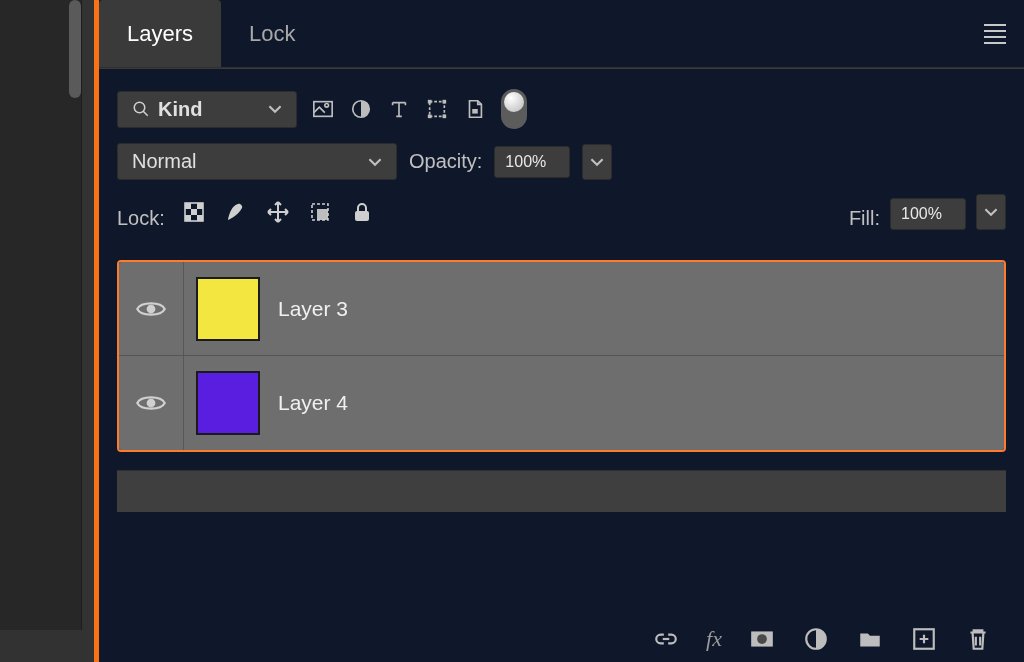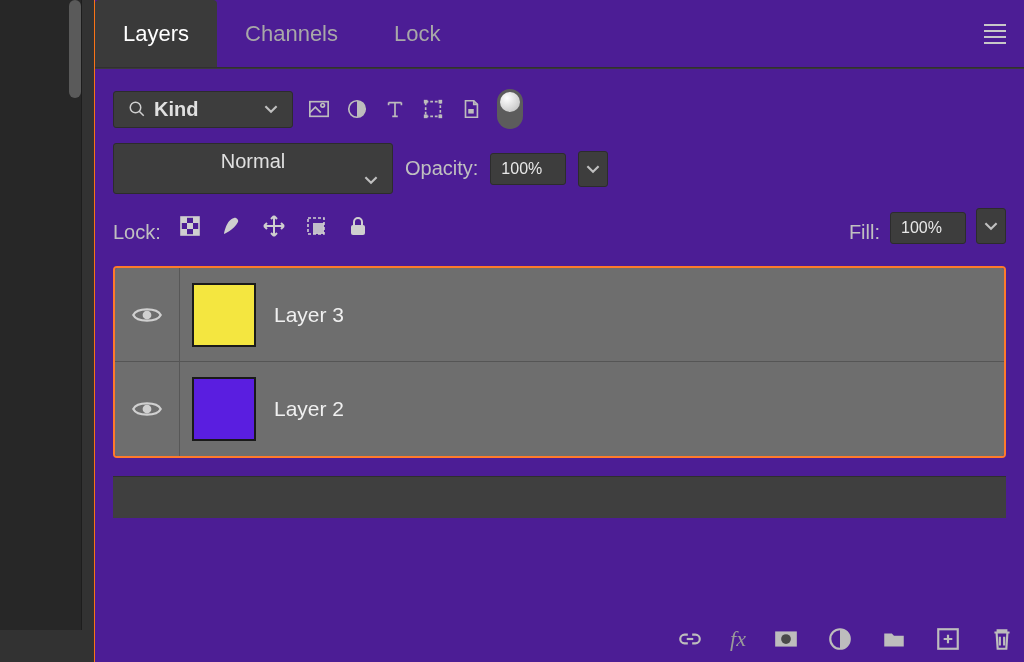--- a/index.html
+++ b/index.html
@@ -31,23 +31,23 @@
     position: absolute;
     right: 0;
     top: 0;
     width: 12px;
     height: 98px;
     background: #5a5a5a;
     border-radius: 6px;
   }
   .panel {
     flex: 1;
-    background: #4c1d95;
+    background: #0f172a;
     position: relative;
-    border-left: 1px solid #f97316;
+    border-left: 5px solid #f97316;
   }
   .tabs {
     display: flex;
     align-items: center;
     height: 68px;
     border-bottom: 1px solid #303030;
     padding-right: 18px;
   }
   .tab {
     height: 100%;
@@ -132,21 +132,20 @@
   .select {
     display: flex;
     align-items: center;
     background: #3d3d3d;
     border: 1px solid #2c2c2c;
     border-radius: 3px;
     padding: 6px 14px;
     font-size: 20px;
     color: #e0e0e0;
     cursor: pointer;
-    flex-direction: column;
   }
   .select.blend { width: 280px; }
   .select .chev { margin-left: auto; }
   .label { font-size: 20px; color: #c0c0c0; }
   .num-input {
     background: #3d3d3d;
     border: 1px solid #2c2c2c;
     border-radius: 3px;
     padding: 6px 10px;
     font-size: 16px;
@@ -182,21 +181,21 @@
     color: #cfcfcf;
   }
   .lock-icon svg { width: 24px; height: 24px; }
   .fill-group {
     margin-left: auto;
     display: flex;
     align-items: flex-end;
     gap: 10px;
   }
   .layers-box {
-    margin: 8px 18px;
+    margin: 16px 18px;
     border: 2px solid #ff7a2b;
     border-radius: 4px;
     overflow: hidden;
   }
   .layer-row {
     display: flex;
     align-items: center;
     height: 94px;
     background: #696969;
     border-bottom: 1px solid #555;
@@ -230,21 +229,21 @@
   .layer-row.selected { background: #6e6e6e; }
   .empty-row {
     height: 42px;
     background: #3f3f3f;
     margin: 18px 18px 0 18px;
     border-top: 1px solid #2f2f2f;
   }
   .footer {
     position: absolute;
     bottom: 10px;
-    right: 8px;
+    right: 32px;
     display: flex;
     align-items: center;
     gap: 26px;
   }
   .footer .ficon {
     width: 28px;
     height: 26px;
     display: flex;
     align-items: center;
     justify-content: center;
@@ -267,21 +266,20 @@
 <div class="left-rail">
   <div class="left-inner">
     <div class="left-scroll"></div>
   </div>
 </div>
 
 <div class="panel">
 
   <div class="tabs">
     <div class="tab active">Layers</div>
-    <div class="tab">Channels</div>
     <div class="tab">Lock</div>
     <div class="spacer"></div>
     <div class="panel-menu-icon">
       <span class="bar"></span>
         <span class="bar"></span>
         <span class="bar"></span>
         <span class="bar"></span>
     </div>
   </div>
 
@@ -413,21 +411,21 @@
     </div>
     <div class="layer-row selected">
       <div class="vis-cell">
         <svg viewBox="0 0 24 16">
             <path d="M1 8 C4 2 20 2 23 8 C20 14 4 14 1 8 Z" fill="none" stroke="currentColor" stroke-width="1.7"></path>
             <circle cx="12" cy="8" r="3.5" fill="currentColor"></circle>
           </svg>
       </div>
       <div class="divider-v"></div>
       <div class="thumb" style="background:#5a1ee0"></div>
-      <div class="layer-name">Layer 2</div>
+      <div class="layer-name">Layer 4</div>
     </div>
   </div>
 
   <div class="empty-row"></div>
 
   <div class="footer">
     <div class="ficon">
       <svg viewBox="0 0 24 24">
           <path d="M9 12 H15" stroke="currentColor" stroke-width="2"></path>
           <path d="M10 8 H7 a4 4 0 0 0 0 8 H10" fill="none" stroke="currentColor" stroke-width="2"></path>

